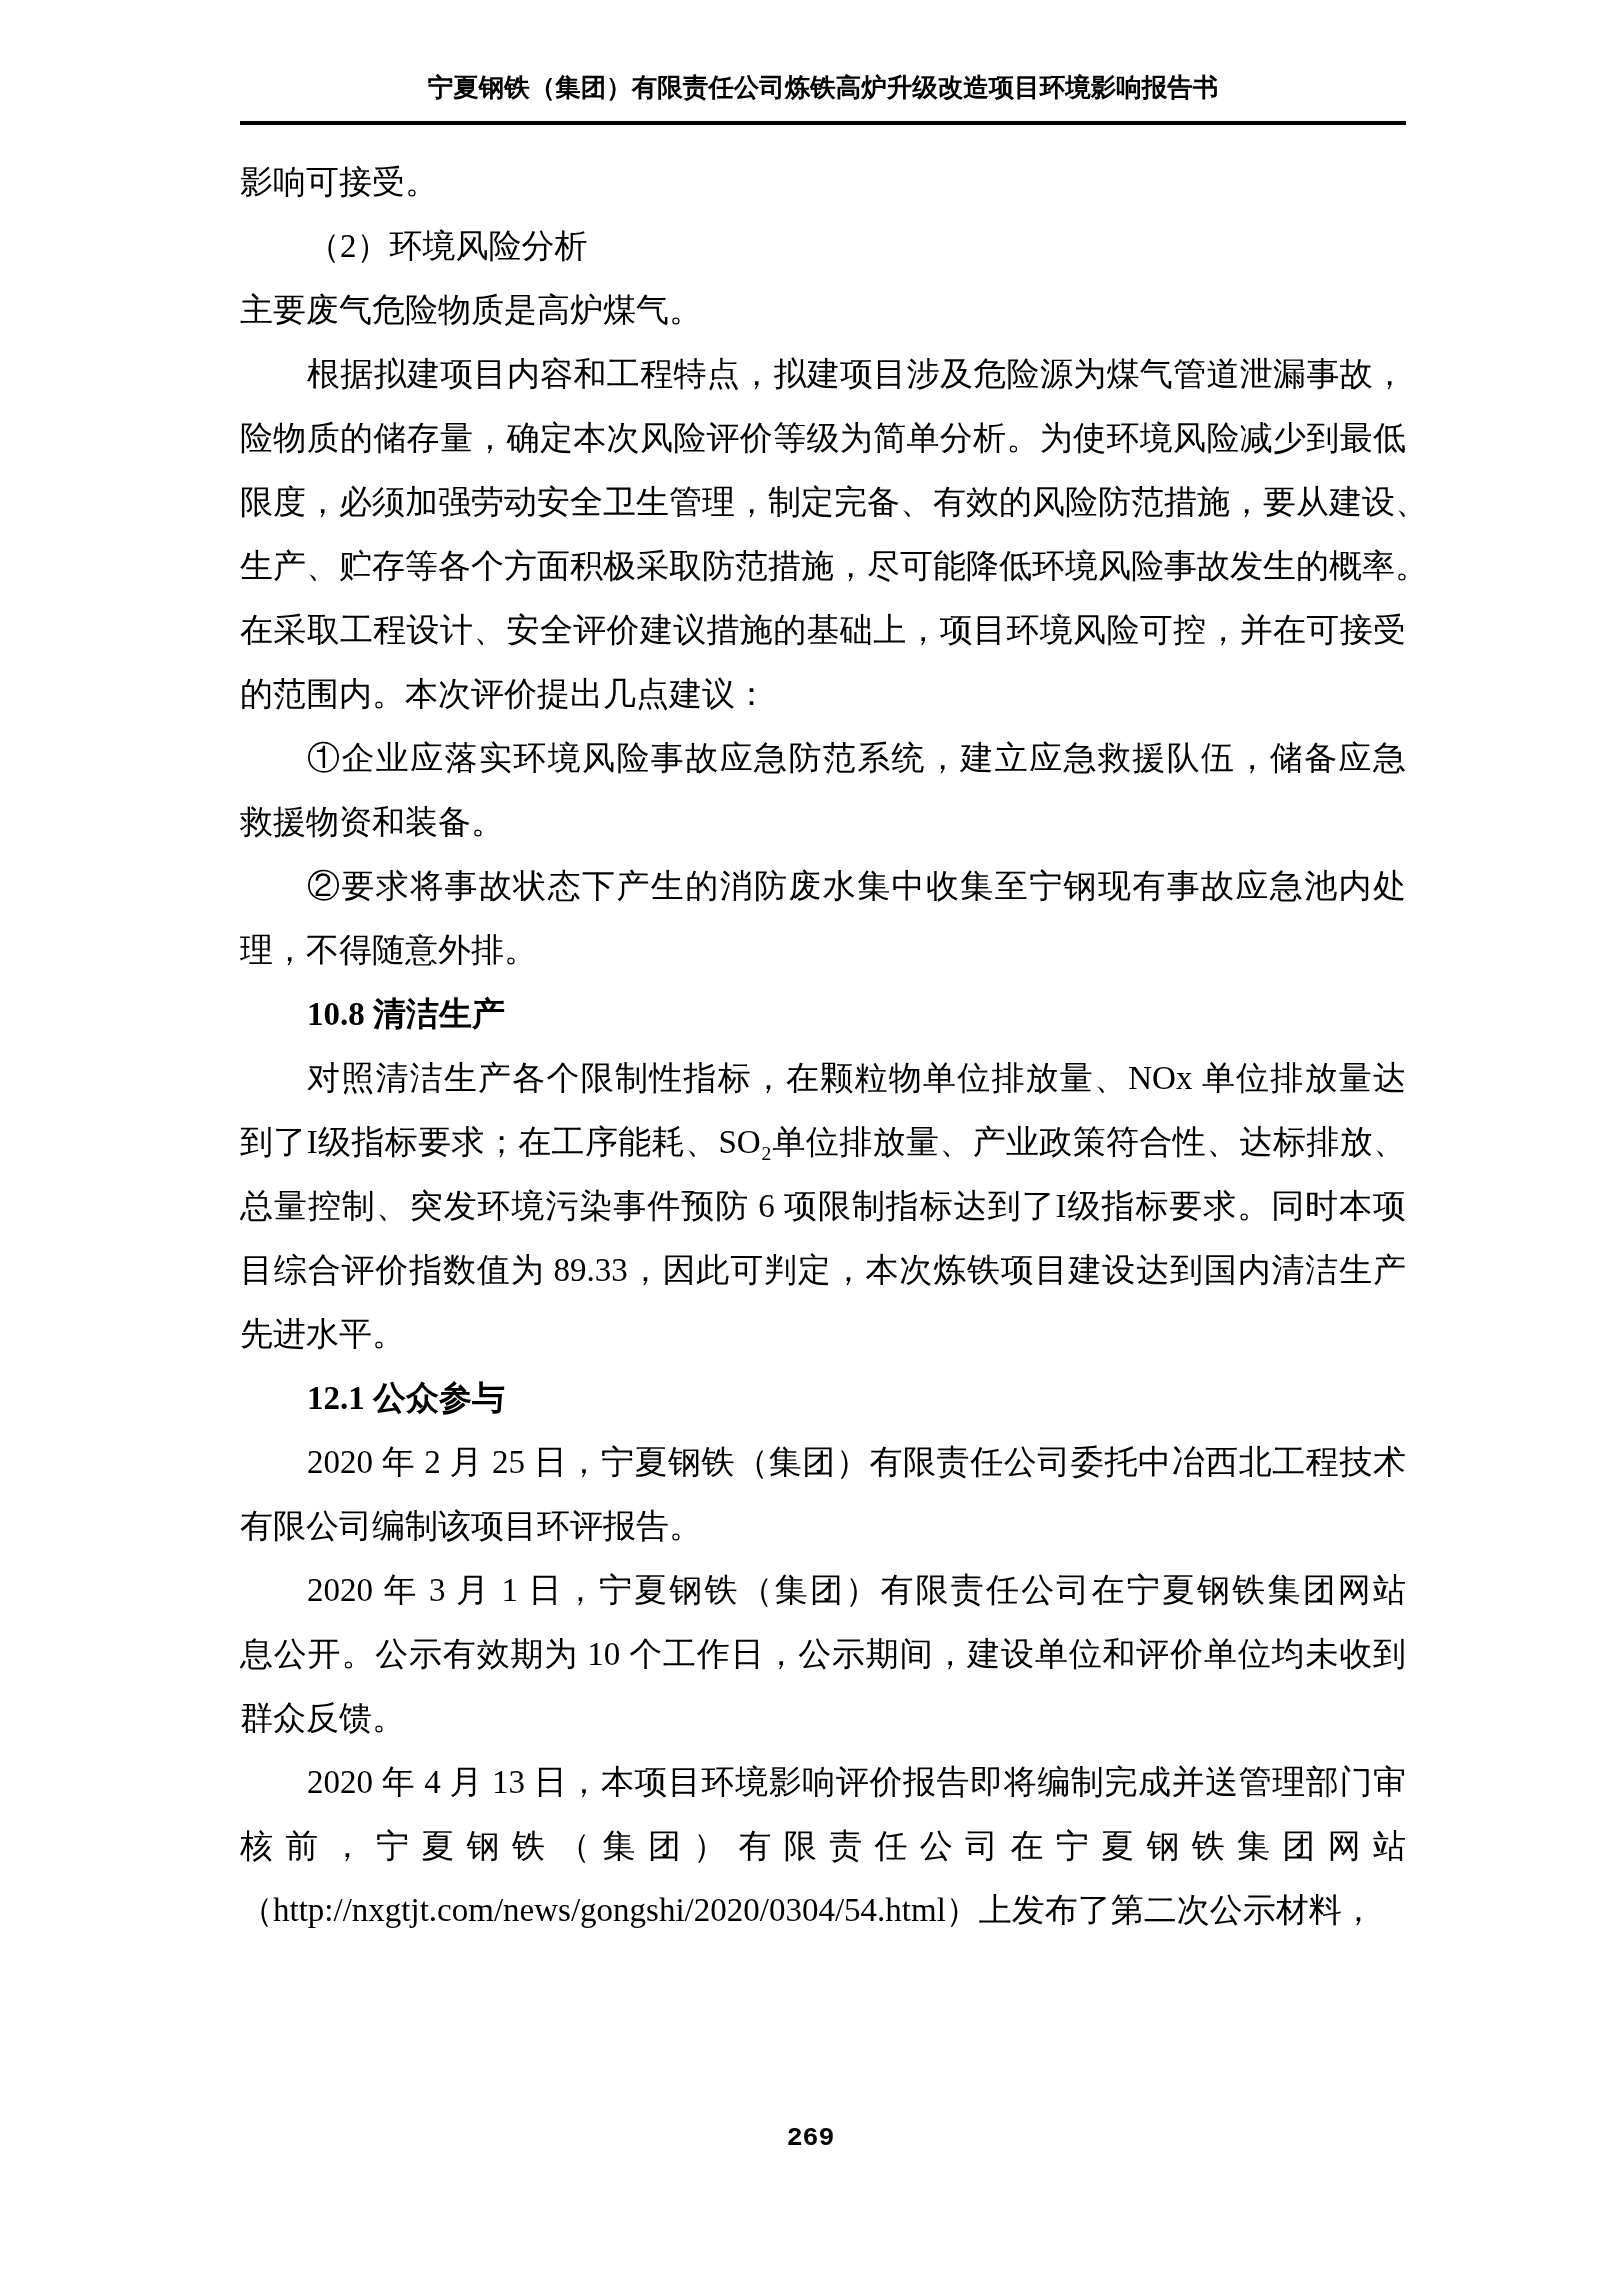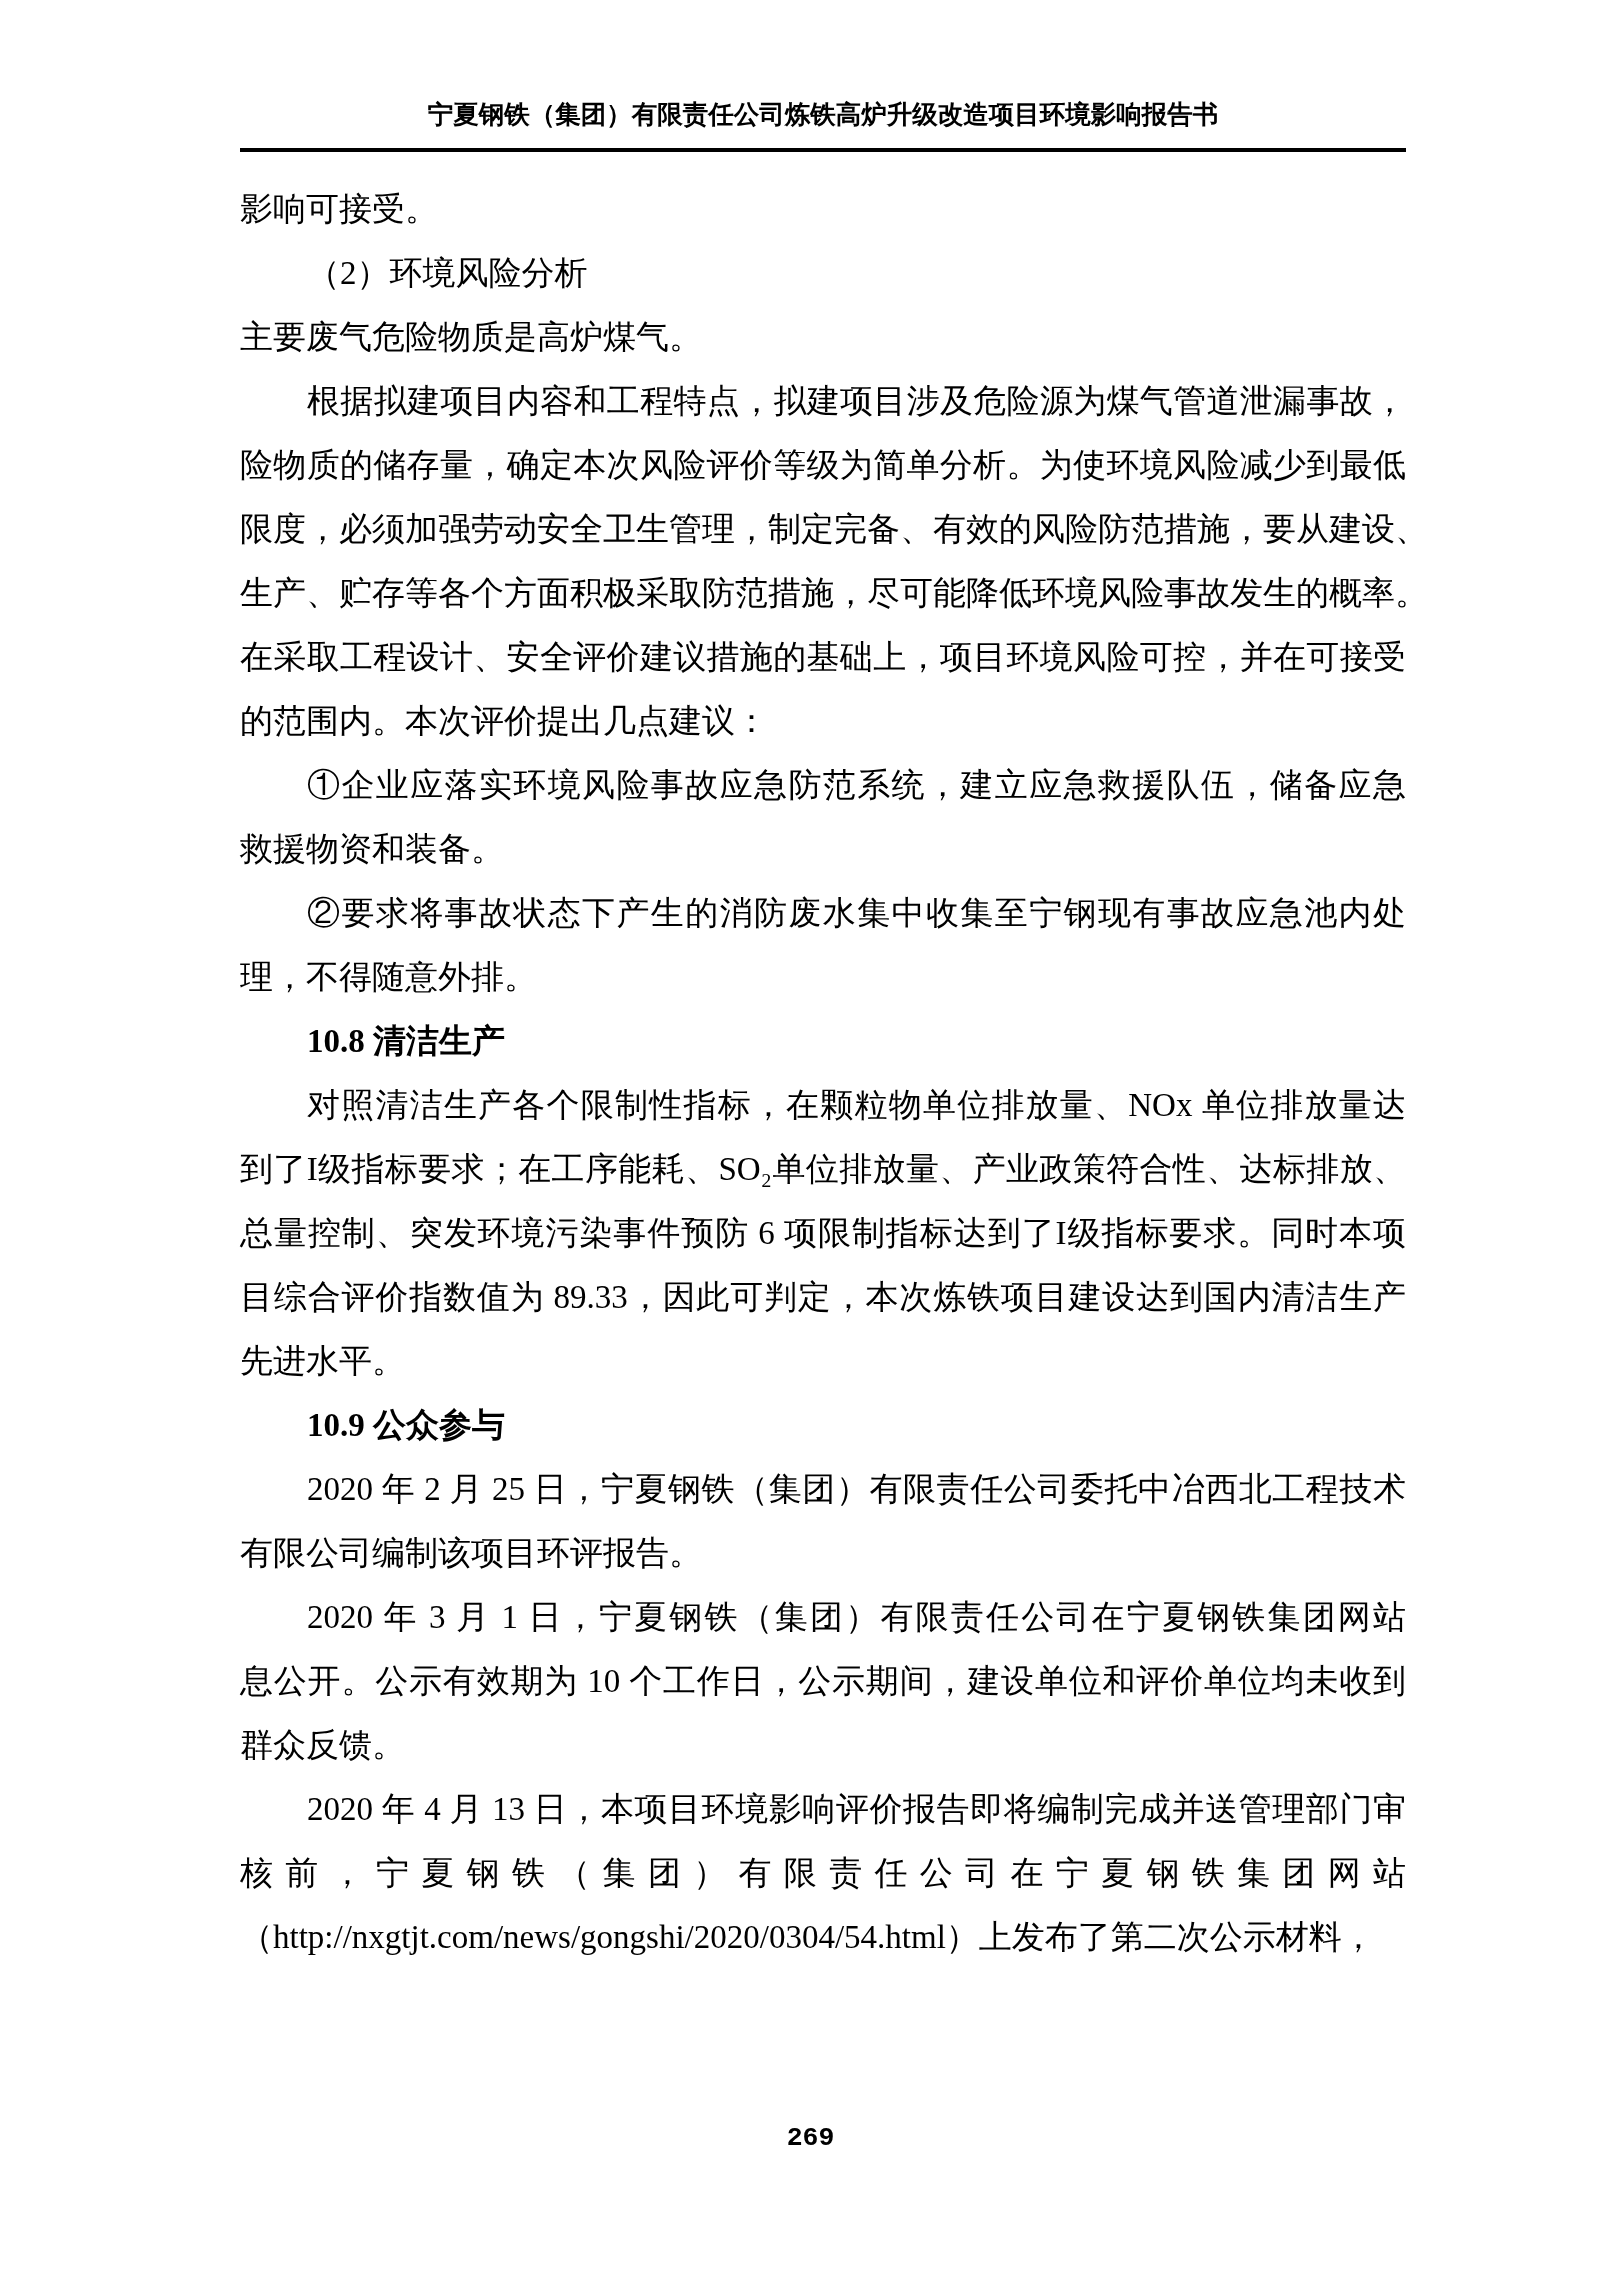--- a/index.html
+++ b/index.html
@@ -12,21 +12,21 @@
     font-family: "Liberation Serif", "DejaVu Serif", serif;
     overflow: hidden;
   }
   .textblock {
     position: absolute;
     left: 240px;
     top: 0;
     width: 1166px;
   }
   .header-title {
-    padding-top: 101px;
+    padding-top: 74px;
     font-size: 25.5px;
     line-height: 27.4px;
     font-weight: bold;
     text-align: center;
     white-space: nowrap;
   }
   .header-rule {
     height: 3.9px;
     background: #000000;
     margin-top: 19.6px;
@@ -77,21 +77,21 @@
       <div class="line indent">①企业应落实环境风险事故应急防范系统，建立应急救援队伍，储备应急</div>
       <div class="line end">救援物资和装备。</div>
       <div class="line indent">②要求将事故状态下产生的消防废水集中收集至宁钢现有事故应急池内处</div>
       <div class="line end">理，不得随意外排。</div>
       <div class="line end indent head">10.8 清洁生产</div>
       <div class="line indent">对照清洁生产各个限制性指标，在颗粒物单位排放量、NOx 单位排放量达</div>
       <div class="line">到了I级指标要求；在工序能耗、SO₂单位排放量、产业政策符合性、达标排放、</div>
       <div class="line">总量控制、突发环境污染事件预防 6 项限制指标达到了I级指标要求。同时本项</div>
       <div class="line">目综合评价指数值为 89.33，因此可判定，本次炼铁项目建设达到国内清洁生产</div>
       <div class="line end">先进水平。</div>
-      <div class="line end indent head">10.9 公众参与</div>
+      <div class="line end indent head">12.1 公众参与</div>
       <div class="line indent">2020 年 2 月 25 日，宁夏钢铁（集团）有限责任公司委托中冶西北工程技术</div>
       <div class="line end">有限公司编制该项目环评报告。</div>
       <div class="line indent">2020 年 3 月 1 日，宁夏钢铁（集团）有限责任公司在宁夏钢铁集团网站</div>
       <div class="line">息公开。公示有效期为 10 个工作日，公示期间，建设单位和评价单位均未收到</div>
       <div class="line end">群众反馈。</div>
       <div class="line indent">2020 年 4 月 13 日，本项目环境影响评价报告即将编制完成并送管理部门审</div>
       <div class="line">核前，宁夏钢铁（集团）有限责任公司在宁夏钢铁集团网站</div>
       <div class="line end">（http://nxgtjt.com/news/gongshi/2020/0304/54.html）上发布了第二次公示材料，</div>
     </div>
   </div>

